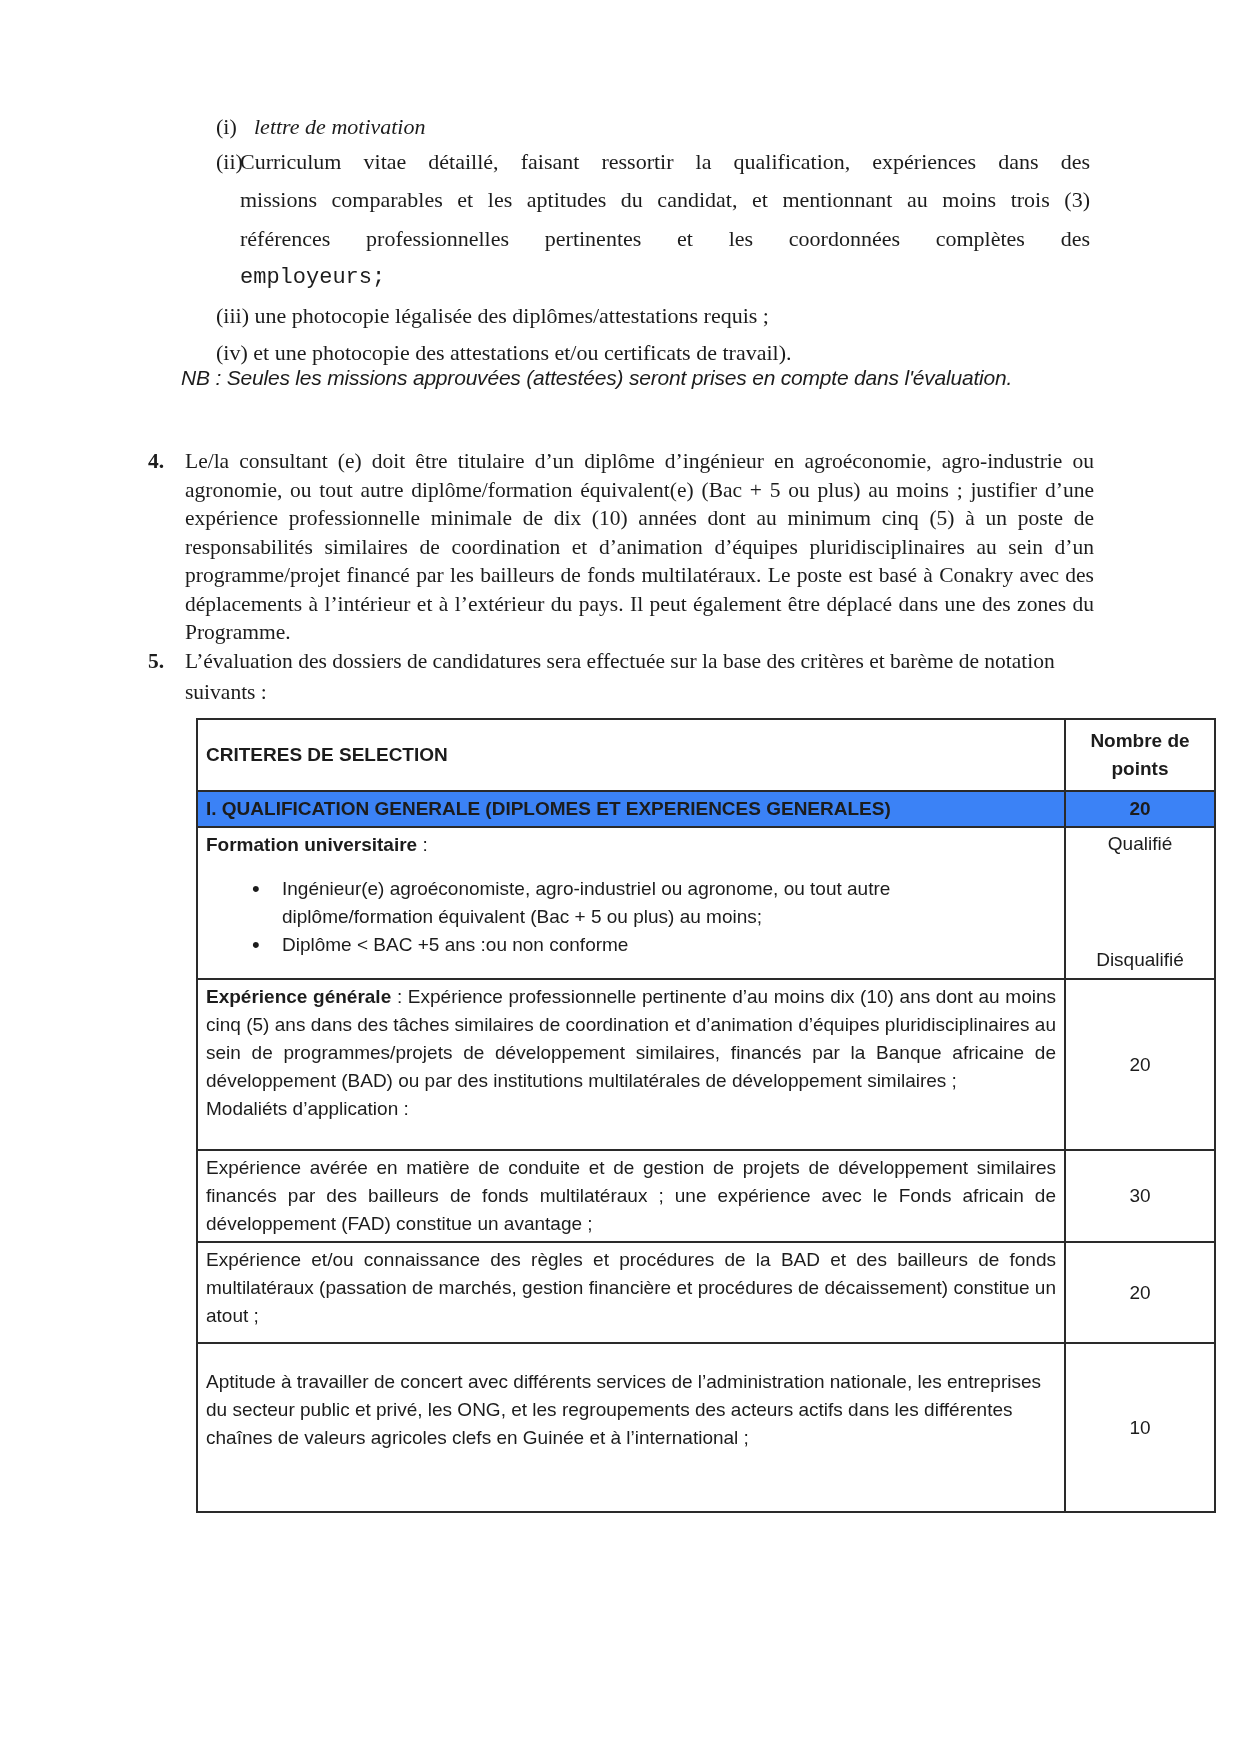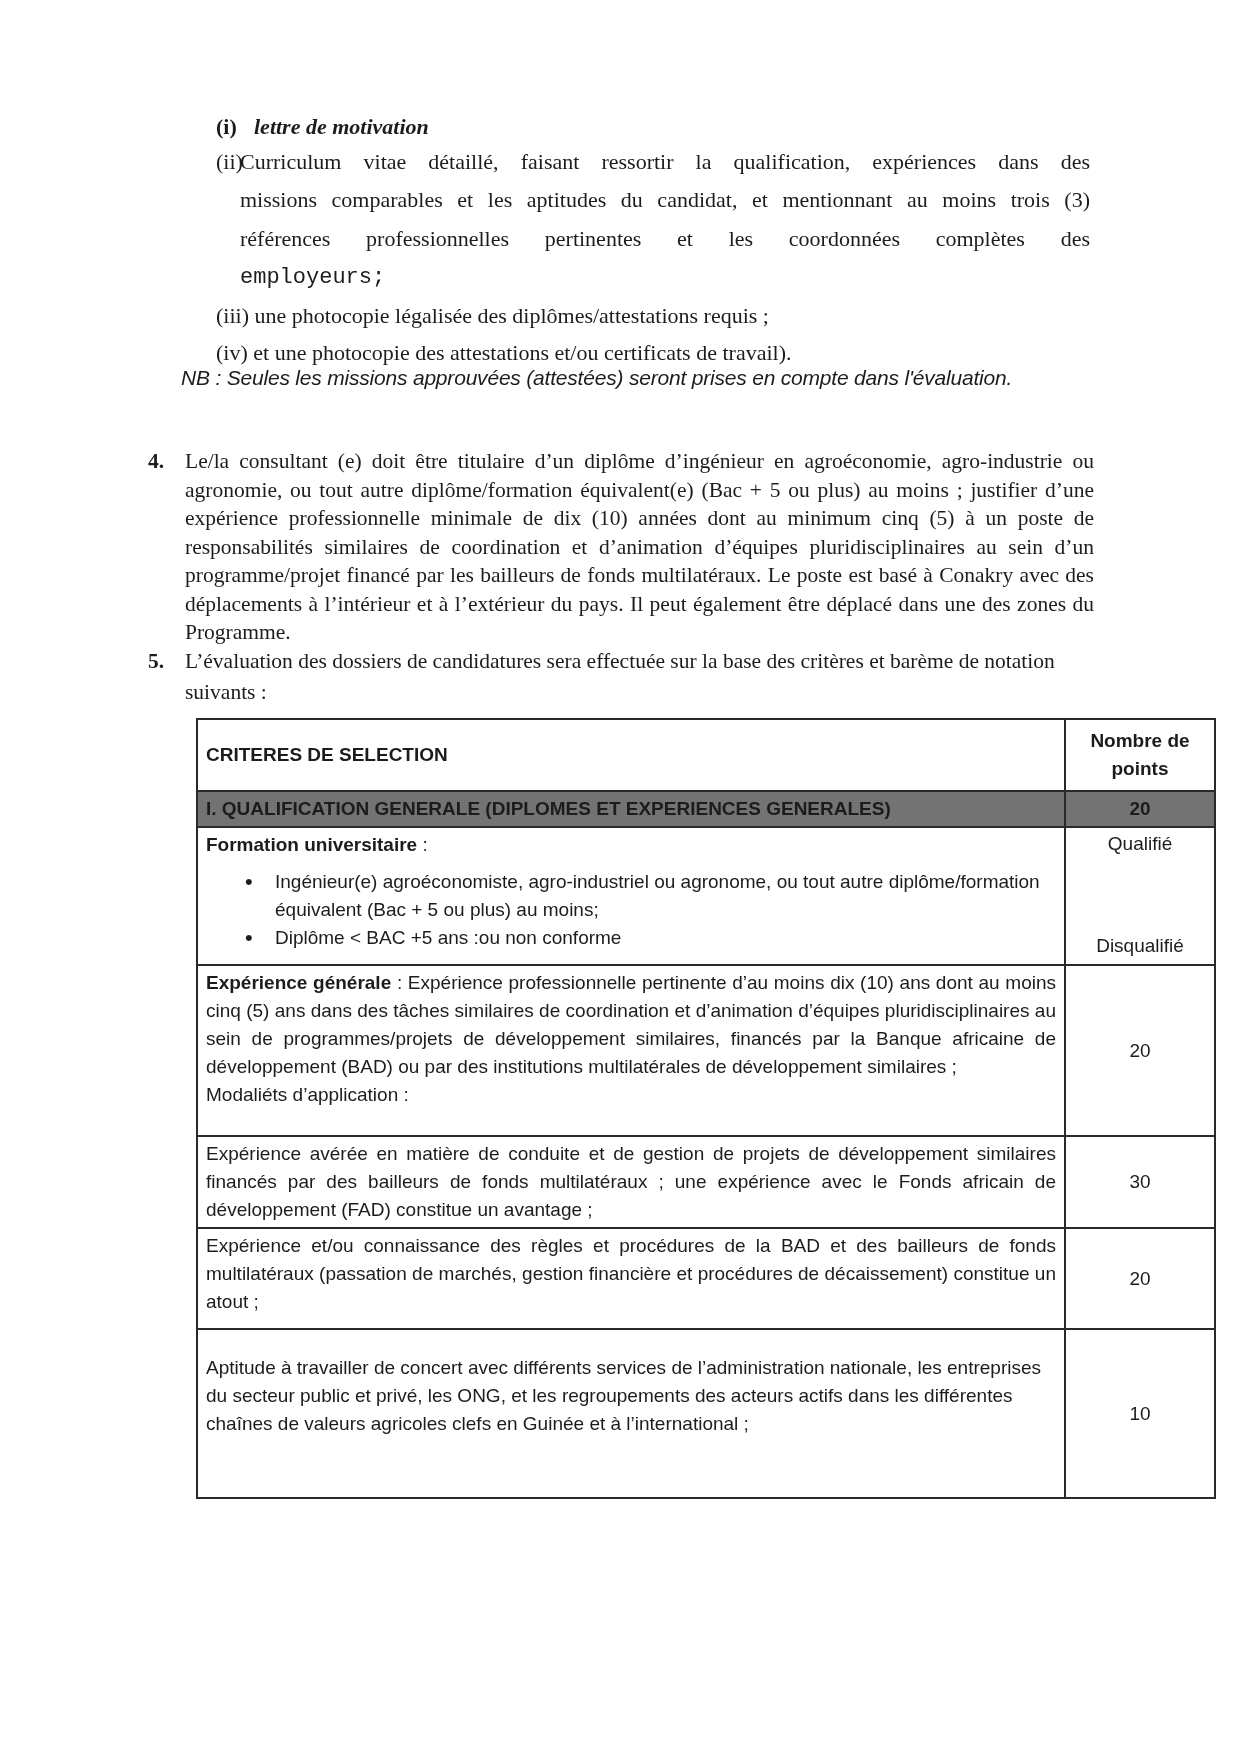--- a/index.html
+++ b/index.html
@@ -17,31 +17,31 @@
   
   .para { position: absolute; left: 148px; width: 946px; font-size: 21.5px; line-height: 28.5px; }
   .para .num { position: absolute; left: 0; font-weight: bold; }
   .para .text { margin-left: 37px; text-align: justify; }
 
   
   .crit-table { position: absolute; left: 196px; top: 718px; width: 1020px; border-collapse: collapse; font-size: 19px; line-height: 28px; }
   .crit-table td { border: 2px solid #2a2a2a; vertical-align: top; padding: 3px 8px 3px 8px; }
   .crit-table td.pts { width: 140px; text-align: center; vertical-align: middle; padding: 2px 4px; }
   .hdr td { font-weight: bold; }
-  .section td { background: #737373; font-weight: bold; }
+  .section td { background: #3b82f6; font-weight: bold; }
   .just { text-align: justify; }
-  .bullets { margin: 9px; padding: 0 0 0 38px; list-style: none; }
+  .bullets { margin: 16px; padding: 0 0 0 38px; list-style: none; }
   .bullets li { position: relative; padding-left: 22px; }
   .bullets li::before { content: "\2022"; position: absolute; left: -8px; font-size: 22px; }
 </style>
 </head>
 <body class="serif">
 
 <div class="attach">
-  <div class="att-item" style="left:216px; top:108px;font-weight:bold;">
+  <div class="att-item" style="left:216px; top:108px;">
     <span class="att-num">(i)</span><i>lettre de motivation</i>
   </div>
   <div class="att-item" style="left:216px; top:143px; width:880px;">
     <span class="att-num">(ii)</span>
   </div>
   <div class="att-cont" style="top:143px;">Curriculum vitae détaillé, faisant ressortir la qualification, expériences dans des</div>
   <div class="att-cont" style="top:181px;">missions comparables et les aptitudes du candidat, et mentionnant au moins trois (3)</div>
   <div class="att-cont" style="top:220px;">références professionnelles pertinentes et les coordonnées complètes des</div>
   <div class="att-cont" style="top:259px; text-align-last:left;font-family:Liberation Mono, monospace;">employeurs;</div>
   <div class="att-item" style="left:216px; top:297px;">

